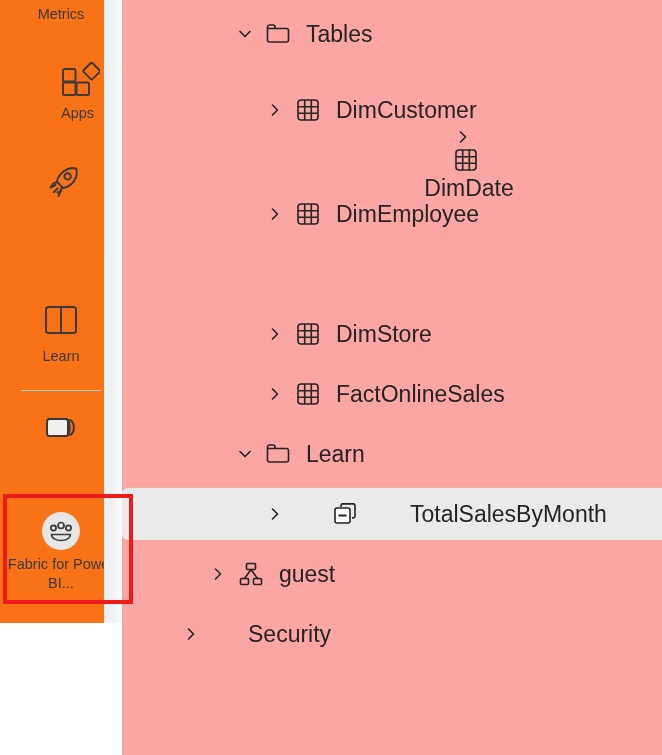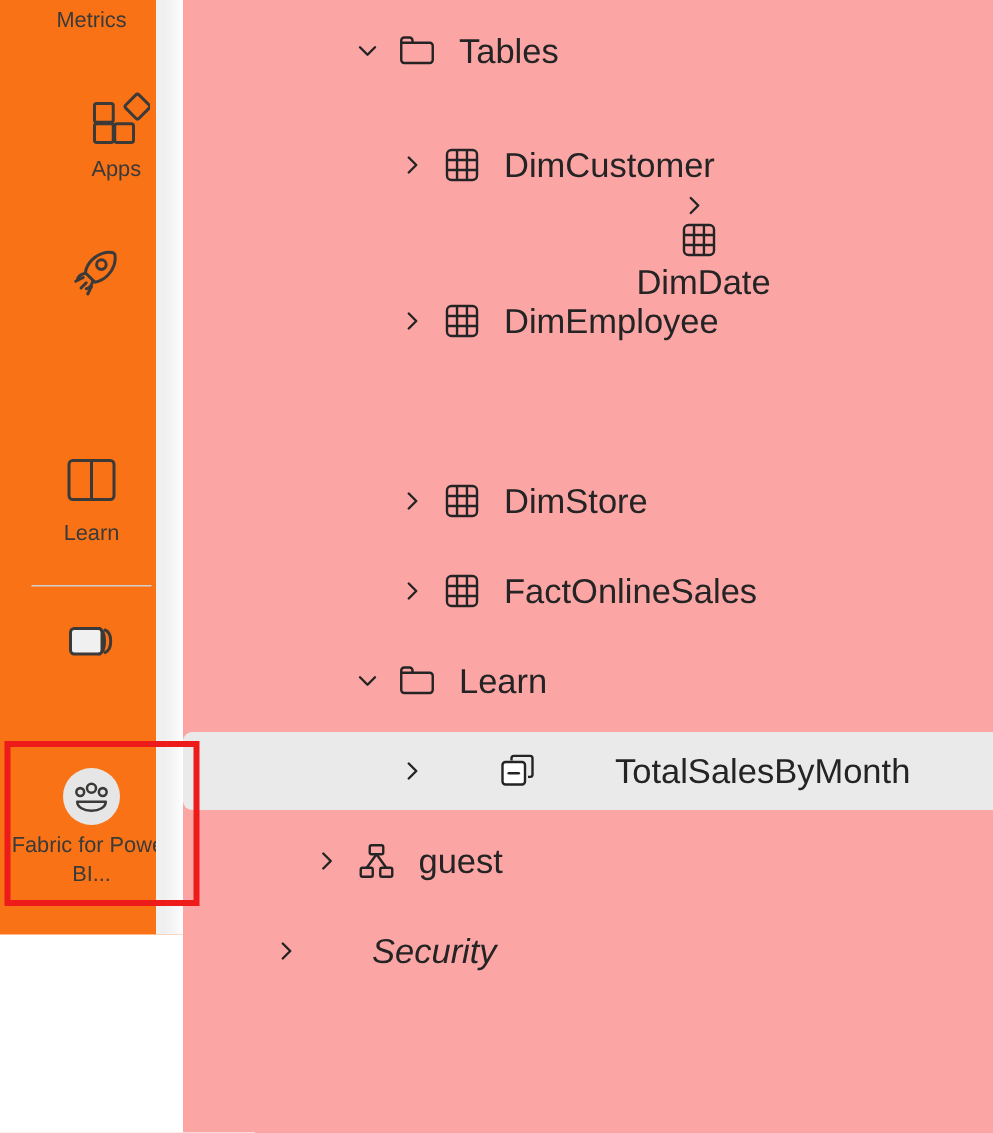--- a/index.html
+++ b/index.html
@@ -383,21 +383,21 @@
         <svg width="28" height="28" viewBox="0 0 28 28" fill="none">
           <rect x="9.5" y="3.5" width="9" height="6" rx="1.2" stroke="#242424" stroke-width="1.6"></rect>
           <rect x="3.5" y="18.5" width="8" height="6" rx="1.2" stroke="#242424" stroke-width="1.6"></rect>
           <rect x="16.5" y="18.5" width="8" height="6" rx="1.2" stroke="#242424" stroke-width="1.6"></rect>
           <path d="M14 9.5 L7.5 18.5 M14 9.5 L20.5 18.5" stroke="#242424" stroke-width="1.6" stroke-linecap="round"></path>
         </svg>
       </span>
       <span class="row-label">guest</span>
     </div>
 
-    <div class="tree-row" style="top:608px; padding-left:58px;font-style:italic;">
+    <div class="tree-row" style="top:608px; padding-left:58px;">
       <span class="chev">
         <svg width="18" height="18" viewBox="0 0 18 18" fill="none">
             <path d="M6.5 4 L11.5 9 L6.5 14" stroke="#242424" stroke-width="1.6" stroke-linecap="round" stroke-linejoin="round"></path>
           </svg>
       </span>
       <span class="row-icon none"></span>
       <span class="row-label nogap">Security</span>
     </div>
 
 

